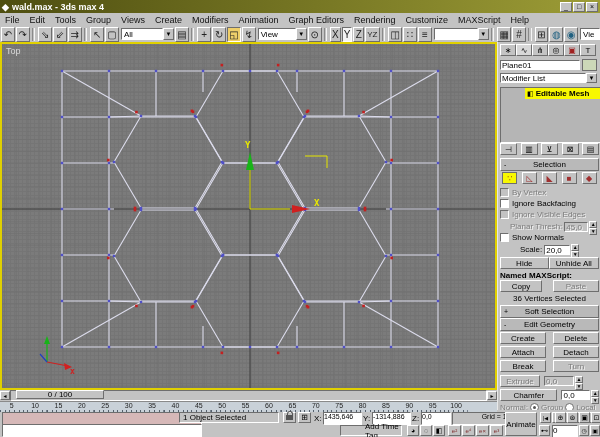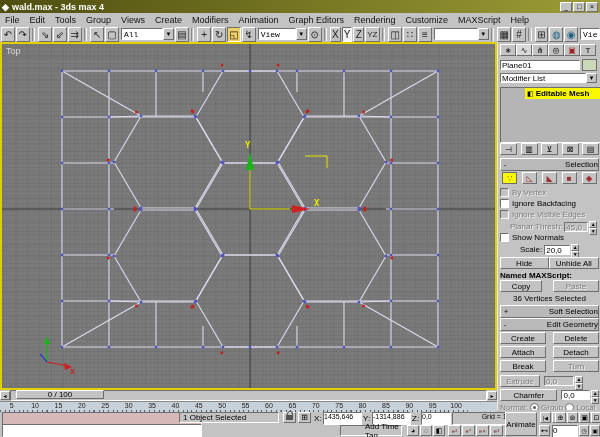--- a/index.html
+++ b/index.html
@@ -23,35 +23,35 @@
   #menubar{left:0;top:13px;width:600px;height:13px;background:#c3c3c3;display:flex;align-items:center;
     border-bottom:1px solid #a8a8a8;}
   #menubar span{padding:0 5px;font-size:9px;color:#111;white-space:nowrap;}
   
   #toolbar{left:0;top:26px;width:600px;height:16px;background:#c3c3c3;display:flex;align-items:center;overflow:hidden;}
   .tbtn{margin-left:1px;}
   .tsep{width:2px;height:13px;margin:0 2px;border-left:1px solid #8a8a8a;border-right:1px solid #f4f4f4;}
   .tbtn.active{background:#efcf6a;border-color:#6e6e6e #ffffff #ffffff #6e6e6e;}
   .ddown{height:14px;display:flex;align-items:center;margin-left:2px;}
   .ddown .dtext{background:#fff;border:1px solid;border-color:#6e6e6e #ffffff #ffffff #6e6e6e;
-     height:12px;box-sizing:border-box;font-size:8px;padding:1px 2px;overflow:hidden;white-space:nowrap;font-family:Liberation Mono, monospace;}
+     height:12px;box-sizing:border-box;font-size:8px;padding:1px 2px;overflow:hidden;white-space:nowrap;}
   .darrow{width:11px;height:12px;font-size:6px;}
   
   #viewport{left:0;top:42px;width:497px;height:348px;background:#e0d000;box-sizing:border-box;padding:2px;}
   #vpinner{position:relative;width:493px;height:344px;background:#7b7b7b;overflow:hidden;
     background-image:
       repeating-linear-gradient(90deg,#757575 0 1px,transparent 1px 4px),
       repeating-linear-gradient(0deg,#757575 0 1px,transparent 1px 4px);}
   #vplabel{position:absolute;left:4px;top:2px;color:#d8d8d8;font-size:9px;z-index:5;}
   
   #panel{left:497px;top:42px;width:103px;height:368px;background:#c3c3c3;border-left:1px solid #e8e8e8;
      font-size:8px;overflow:hidden;}
   .prow{position:absolute;left:2px;width:99px;display:flex;align-items:center;}
   .rollout{background:#b9b9b9;border:1px solid;border-color:#ffffff #6e6e6e #6e6e6e #ffffff;
-     height:11px;font-size:8px;display:flex;align-items:center;justify-content:flex-end;position:relative;width:97px;}
+     height:11px;font-size:8px;display:flex;align-items:center;justify-content:center;position:relative;width:97px;}
   .rollout .pm{position:absolute;left:3px;font-size:7px;}
   .pbtn{height:12px;font-size:8px;background:#c3c3c3;border:1px solid;border-color:#ffffff #6e6e6e #6e6e6e #ffffff;}
   .chk{width:7px;height:7px;background:#fff;border:1px solid;border-color:#6e6e6e #fff #fff #6e6e6e;margin-right:3px;flex:none;}
   .chk.disd{background:#c3c3c3;}
   .spin{width:8px;height:11px;display:flex;flex-direction:column;margin-left:1px;}
   .spin div{flex:1;font-size:5px;line-height:5px;text-align:center;background:#c3c3c3;
      border:1px solid;border-color:#ffffff #6e6e6e #6e6e6e #ffffff;}
   .sfield{background:#fff;border:1px solid;border-color:#6e6e6e #fff #fff #6e6e6e;height:10px;
      font-size:8px;padding:0 1px;box-sizing:border-box;}
   .radio{width:7px;height:7px;border-radius:50%;background:#fff;border:1px solid #6e6e6e;margin:0 2px;position:relative;flex:none;}

